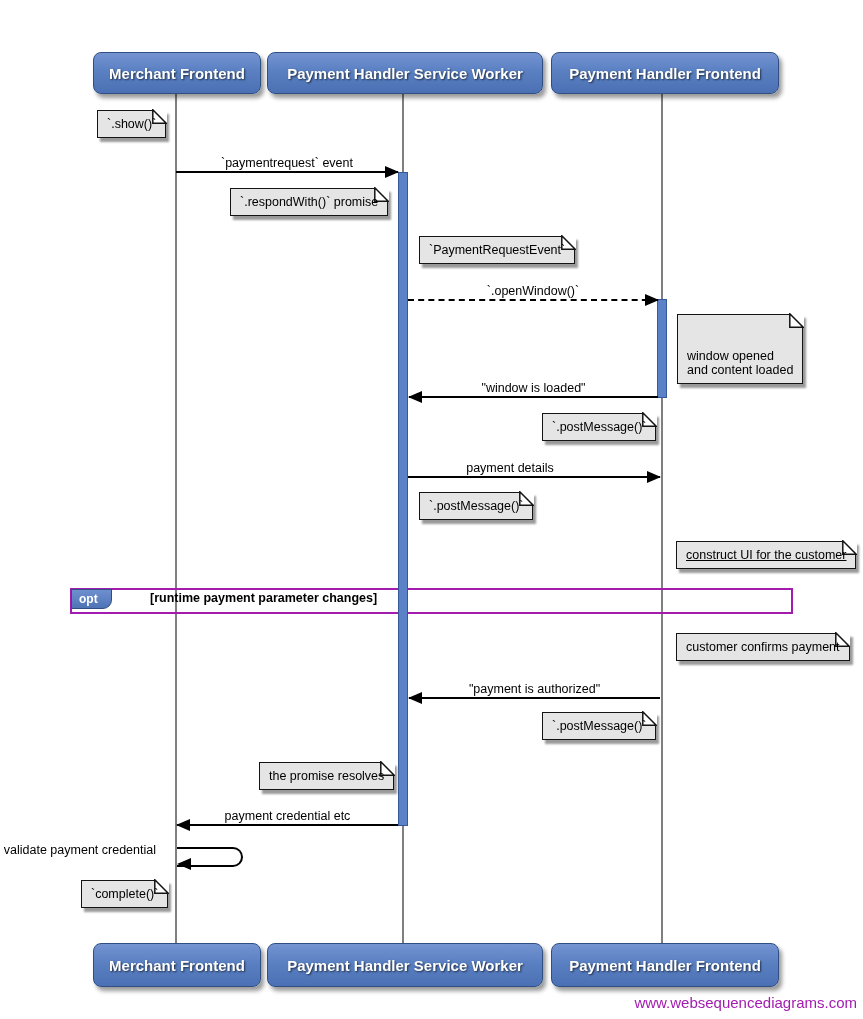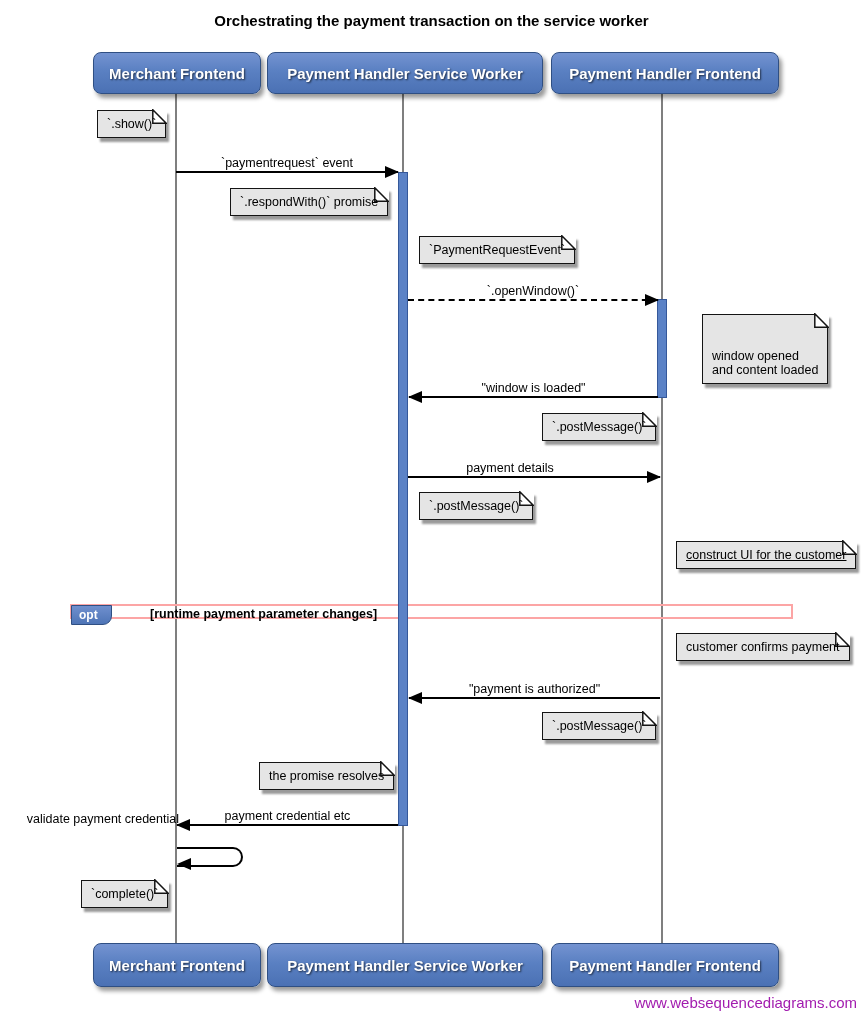--- a/index.html
+++ b/index.html
@@ -27,21 +27,21 @@
   .activation{
     position:absolute;width:10px;background:#5b82c6;border:1px solid #35589a;
     box-sizing:border-box;z-index:3;
   }
   
   .note{
     position:absolute;background:#e5e5e5;border:1.6px solid #141414;
     box-shadow:3px 4px 2px #9a9a9a;
     padding:6px 9px 6px 9px;font-size:12.5px;white-space:nowrap;z-index:5;
   }
-  .note.wrap{white-space:pre-line;margin-left:25px;}
+  .note.wrap{white-space:pre-line;}
   .note::before{ 
     content:'';position:absolute;top:-1.6px;right:-1.6px;width:14px;height:14px;background:#fff;
   }
   .note .fold{position:absolute;top:-1.6px;right:-1.6px;display:block;}
   .note .note-text{position:relative;z-index:2;}
   
   .arrow{position:absolute;height:0;border-top:2px solid #000;z-index:4;}
   .arrow.dashed{border-top-style:dashed;}
   .arrow::after{content:'';position:absolute;width:0;height:0;border-style:solid;}
   .arrow.right::after{right:-1px;top:-7px;border-width:6px 0 6px 14px;border-color:transparent transparent transparent #000;}
@@ -51,43 +51,42 @@
   .self-loop{
     position:absolute;left:177px;top:847px;width:64px;height:16px;
     border:2px solid #000;border-left:none;border-radius:0 10px 10px 0;z-index:4;
   }
   .self-head{
     position:absolute;left:177px;top:858px;width:0;height:0;border-style:solid;
     border-width:6px 14px 6px 0;border-color:transparent #000 transparent transparent;z-index:4;
   }
   
   .fragment{
-    position:absolute;left:70px;top:604px;width:723px;height:15px;
-    border:2px solid #fca5a5;box-sizing:border-box;z-index:2;
+    position:absolute;left:70px;top:588px;width:723px;height:26px;
+    border:2px solid #a21caf;box-sizing:border-box;z-index:2;
   }
   .fragment-tab{
     position:absolute;left:-1px;top:-1px;height:17px;
     padding:0 13px 1px 7px;display:flex;align-items:center;
     background:linear-gradient(180deg,#6f8fce 0%,#4e74b6 100%);
     border:1px solid #2f4f83;border-radius:0 0 9px 0;
     color:#fff;font-weight:bold;font-size:12px;
   }
   .fragment-cond{
     position:absolute;left:78px;top:1px;font-weight:bold;font-size:12.5px;white-space:nowrap;
   }
   .footer{
     position:absolute;top:994px;right:6px;font-size:15px;color:#a21caf;
   }
 </style>
 </head>
 <body>
 
 <div id="diagram">
 
-  <div class="title">Orchestrating the payment transaction on the service worker</div>
 
   <div class="lifeline" style="left:175px;"></div>
   <div class="lifeline" style="left:402px;"></div>
   <div class="lifeline" style="left:661px;"></div>
 
   <div class="actor" style="left:93px;top:52px;width:166px;">Merchant Frontend</div>
   <div class="actor" style="left:267px;top:52px;width:274px;">Payment Handler Service Worker</div>
   <div class="actor" style="left:551px;top:52px;width:226px;">Payment Handler Frontend</div>
 
   <div class="activation" style="left:398px;top:172px;height:654px;"></div>
@@ -109,21 +108,21 @@
 
   <div class="msg-label" style="left:408px;top:461px;width:204px;">payment details</div>
   <div class="arrow right" style="left:408px;top:476px;width:252px;"></div>
 
   <div class="msg-label" style="left:409px;top:682px;width:251px;">"payment is authorized"</div>
   <div class="arrow left" style="left:409px;top:697px;width:251px;"></div>
 
   <div class="msg-label" style="left:177px;top:809px;width:221px;">payment credential etc</div>
   <div class="arrow left" style="left:177px;top:824px;width:221px;"></div>
 
-  <div class="msg-label" style="left:0px;top:812px;width:156px;text-align:right;padding-left:23px;">validate payment credential</div>
+  <div class="msg-label" style="left:0px;top:843px;width:156px;text-align:right;">validate payment credential</div>
   <div class="self-loop"></div>
   <div class="self-head"></div>
 
   <div class="note" style="left:97px;top:110px;">
     <svg class="fold" width="15" height="15" viewBox="0 0 15 15">
         <path d="M0.8 0.8 L14.2 14.2 L0.8 14.2 Z" fill="#ffffff" stroke="#141414" stroke-width="1.5"></path>
       </svg>
     <span class="note-text">`.show()`</span>
   </div>
 

